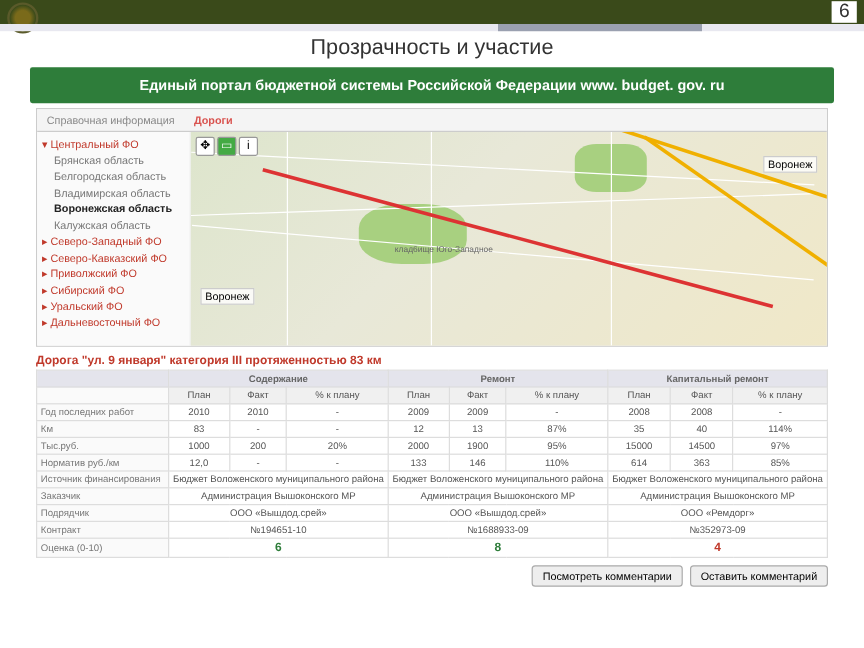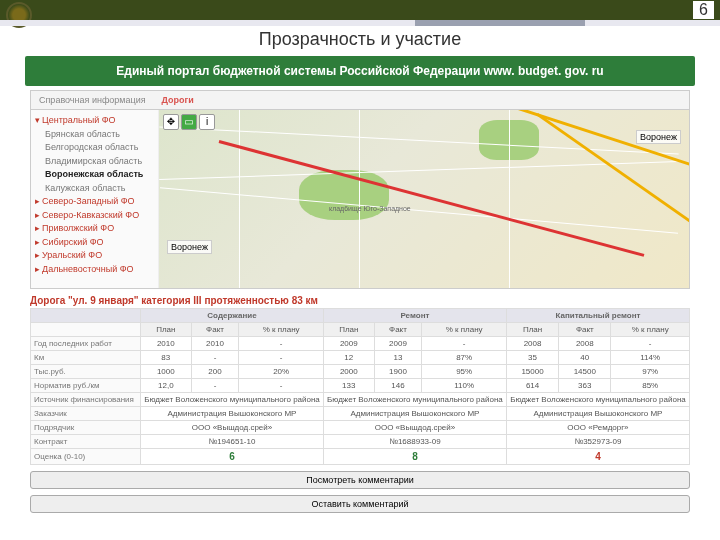--- a/index.html
+++ b/index.html
@@ -32,21 +32,21 @@
   .mtool.g { background: #4a4; color: #fff; }
   .roadtitle { margin: 6px 30px 2px; font-size: 10px; color: #c0392b; font-weight: bold; }
   .tablewrap { margin: 0 30px; }
   table { width: 100%; border-collapse: collapse; font-size: 8px; }
   th, td { border: 1px solid #ddd; padding: 2px 3px; text-align: center; color: #555; }
   th { background: #f0f0f0; font-weight: normal; }
   .grouphdr th { background: #e4e4ec; color: #666; font-weight: bold; }
   .rowhdr { text-align: left; color: #777; background: #fafafa; width: 110px; }
   .score td { color: #2e7d3a; font-weight: bold; font-size: 10px; }
   .score .s4 { color: #c0392b; }
-  .btns { display: flex; justify-content: flex-end; gap: 6px; margin: 6px 30px; flex-direction: column; }
+  .btns { display: flex; justify-content: flex-end; gap: 6px; margin: 6px 30px; }
   .btn { background: #eee; border: 1px solid #aaa; border-radius: 3px; padding: 3px 8px; font-size: 9px; cursor: pointer; }
 </style>
 </head>
 <body>
 
 <div class="topbar">
   <div class="emblem"></div>
   <div class="pagenum">6</div>
 </div>
 

